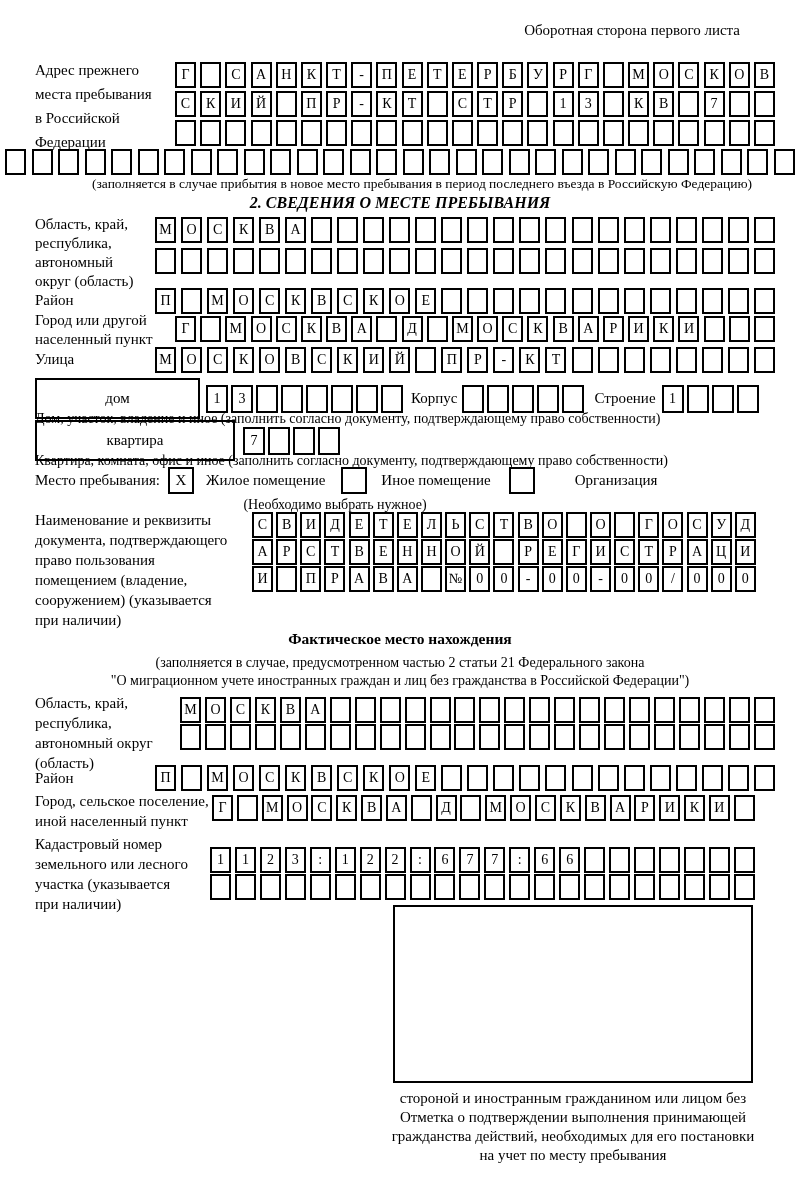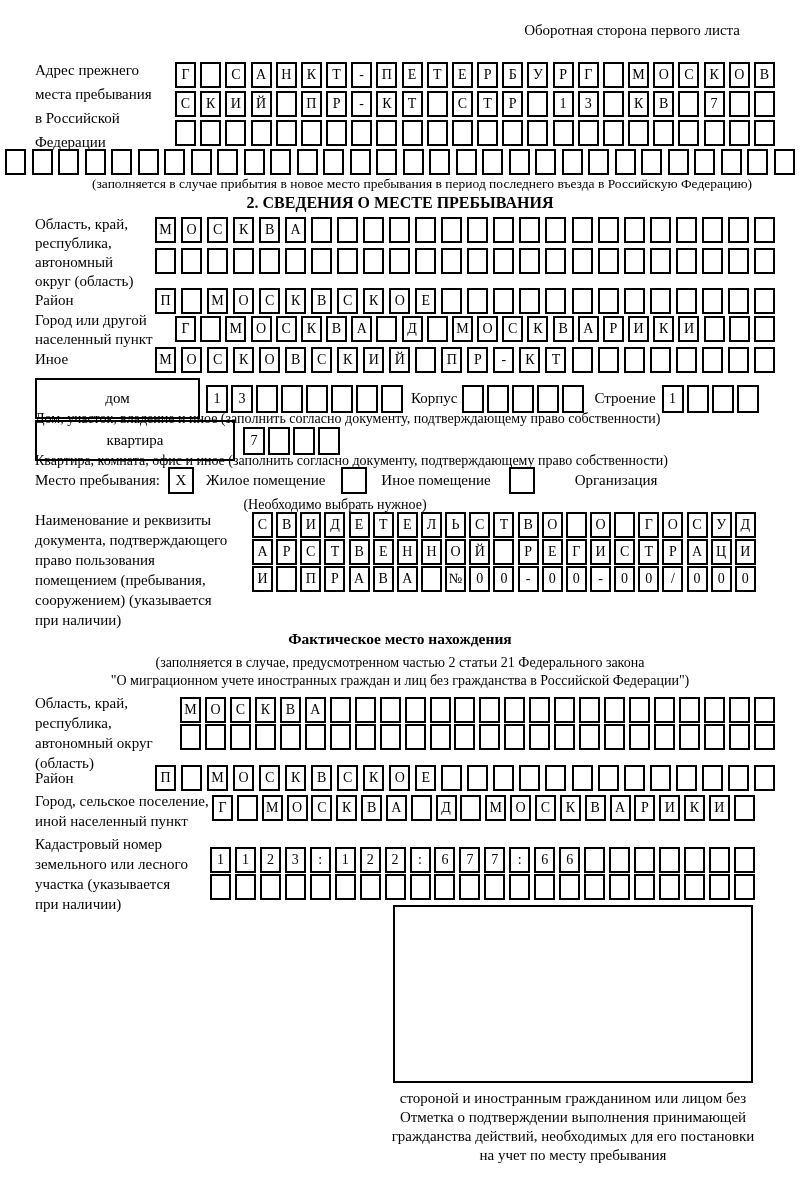--- a/index.html
+++ b/index.html
@@ -157,21 +157,21 @@
     <span class="cell"></span>
     <span class="cell"></span>
     <span class="cell"></span>
     <span class="cell"></span>
     <span class="cell"></span>
     <span class="cell"></span>
     <span class="cell"></span>
   </div>
 <div class="caption center" style="top:176px;padding-left:44px;">(заполняется в случае прибытия в новое место пребывания в период последнего въезда в Российскую Федерацию)</div>
 
-<div class="sect-title" style="top:194px;">2. СВЕДЕНИЯ О МЕСТЕ ПРЕБЫВАНИЯ</div>
+<div class="sect-title" style="top:194px;font-style:italic;">2. СВЕДЕНИЯ О МЕСТЕ ПРЕБЫВАНИЯ</div>
 
 <div class="lbl lh19" style="left:35px; top:215px;">
   <div>Область, край,</div>
   <div>республика,</div>
   <div>автономный</div>
   <div>округ (область)</div>
 </div>
 <div class="cellrow" style="left:155px; top:217px; width:620px;">
     <span class="cell">М</span>
     <span class="cell">О</span>
@@ -277,21 +277,21 @@
     <span class="cell">А</span>
     <span class="cell">Р</span>
     <span class="cell">И</span>
     <span class="cell">К</span>
     <span class="cell">И</span>
     <span class="cell"></span>
     <span class="cell"></span>
     <span class="cell"></span>
   </div>
 
-<div class="lbl" style="left:35px; top:351px;">Иное</div>
+<div class="lbl" style="left:35px; top:351px;">Улица</div>
 <div class="cellrow" style="left:155px; top:347px; width:620px;">
     <span class="cell">М</span>
     <span class="cell">О</span>
     <span class="cell">С</span>
     <span class="cell">К</span>
     <span class="cell">О</span>
     <span class="cell">В</span>
     <span class="cell">С</span>
     <span class="cell">К</span>
     <span class="cell">И</span>
@@ -361,21 +361,21 @@
   <div class="opt-label" style="margin-left:14px;">Иное помещение</div>
   <div class="checkbox" style="margin-left:18px;"></div>
   <div class="opt-label" style="margin-left:40px;">Организация</div>
 </div>
 <div class="caption" style="left:210px; top:497px; width:250px; text-align:center; font-size:14px; white-space:nowrap;">(Необходимо выбрать нужное)</div>
 
 <div class="lbl lh20" style="left:35px; top:510px;">
   <div>Наименование и реквизиты</div>
   <div>документа, подтверждающего</div>
   <div>право пользования</div>
-  <div>помещением (пребывания,</div>
+  <div>помещением (владение,</div>
   <div>сооружением) (указывается</div>
   <div>при наличии)</div>
 </div>
 <div class="cellrow" style="left:252px; top:512px; width:504px;">
     <span class="cell">С</span>
     <span class="cell">В</span>
     <span class="cell">И</span>
     <span class="cell">Д</span>
     <span class="cell">Е</span>
     <span class="cell">Т</span>

